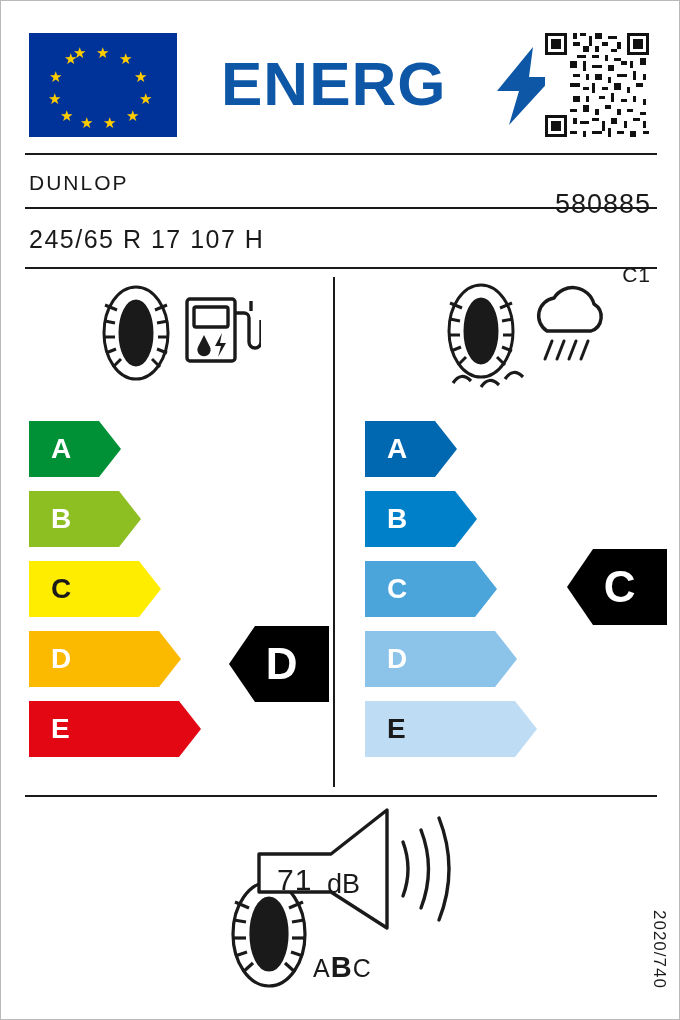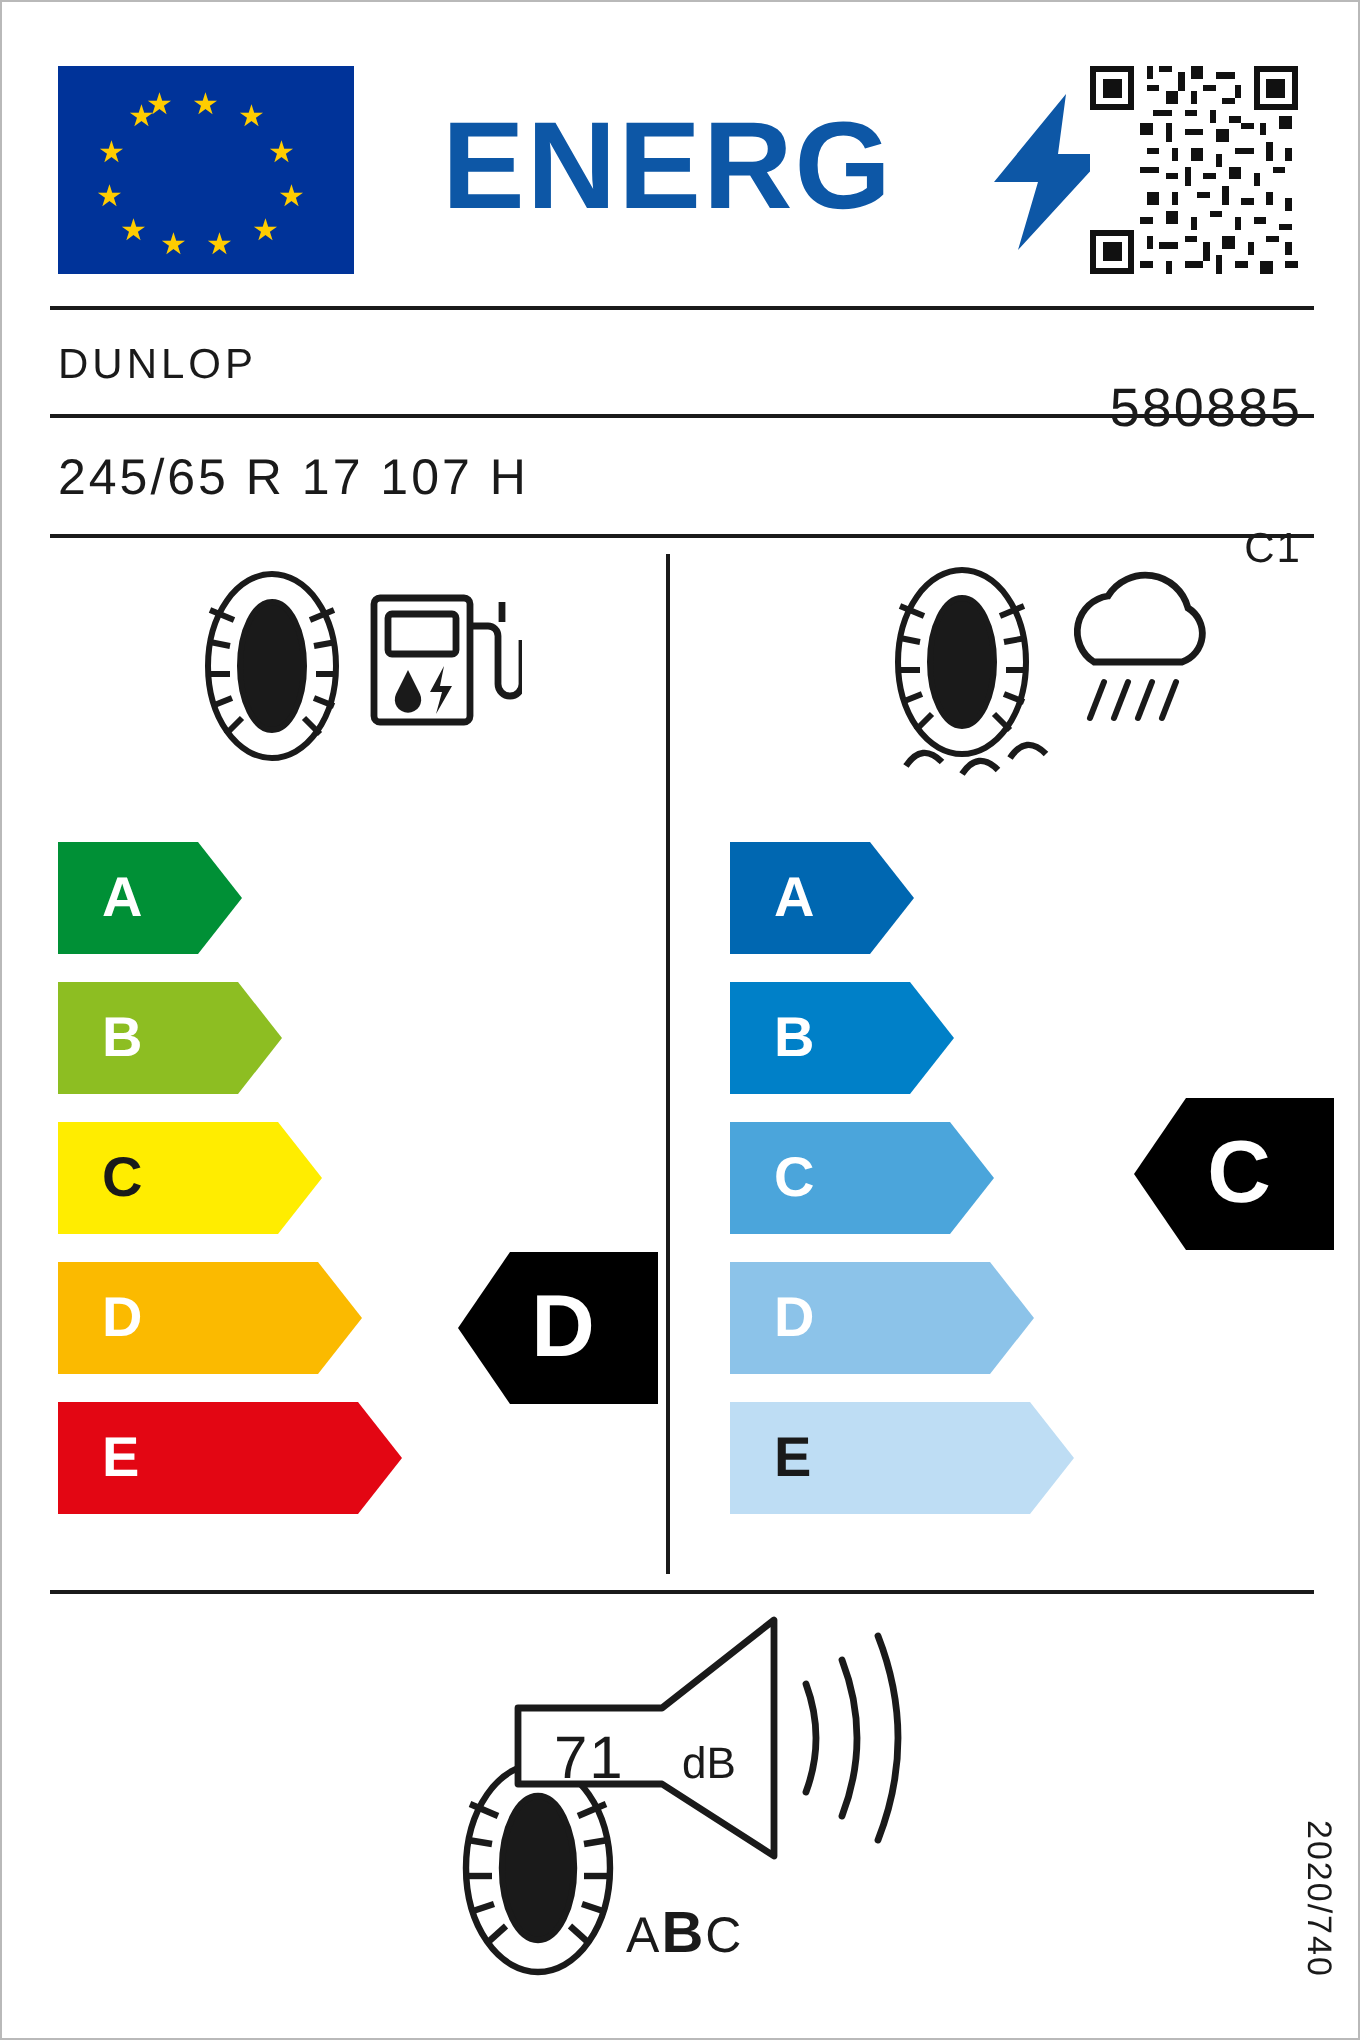--- a/index.html
+++ b/index.html
@@ -99,22 +99,22 @@
   .res-fuel{left:228px;top:625px;width:100px;height:76px;}
   .res-grip{left:566px;top:548px;width:100px;height:76px;}
 
   
   .noise{position:absolute;left:210px;top:805px;width:270px;height:190px;}
   .noise-db{
     position:absolute;left:276px;top:862px;
     font-size:30px;font-weight:normal;letter-spacing:1px;
   }
   .noise-unit{
-    position:absolute;left:340px;top:868px;
-    font-size:22px;
+    position:absolute;left:326px;top:868px;
+    font-size:27px;
   }
   .noise-abc{
     position:absolute;left:312px;top:950px;
     font-size:25px;letter-spacing:1px;
   }
   .noise-abc b{font-size:29px;}
 
   
   .vdate{
     position:absolute;right:10px;bottom:30px;

